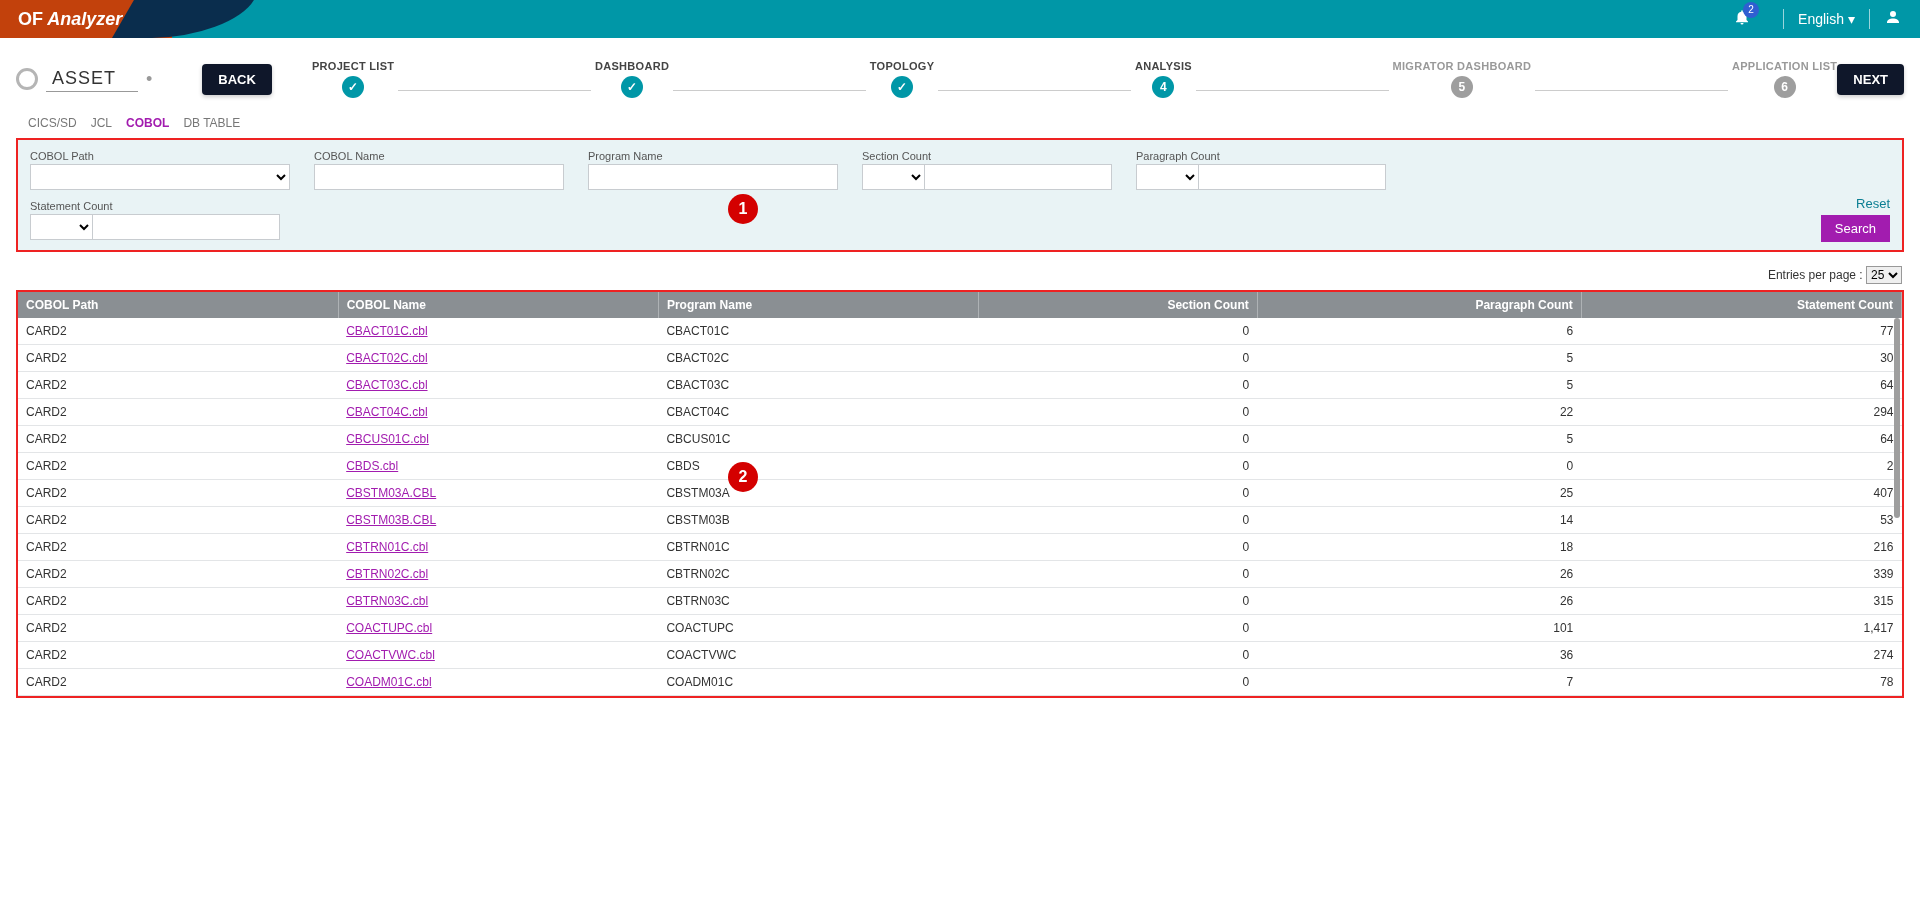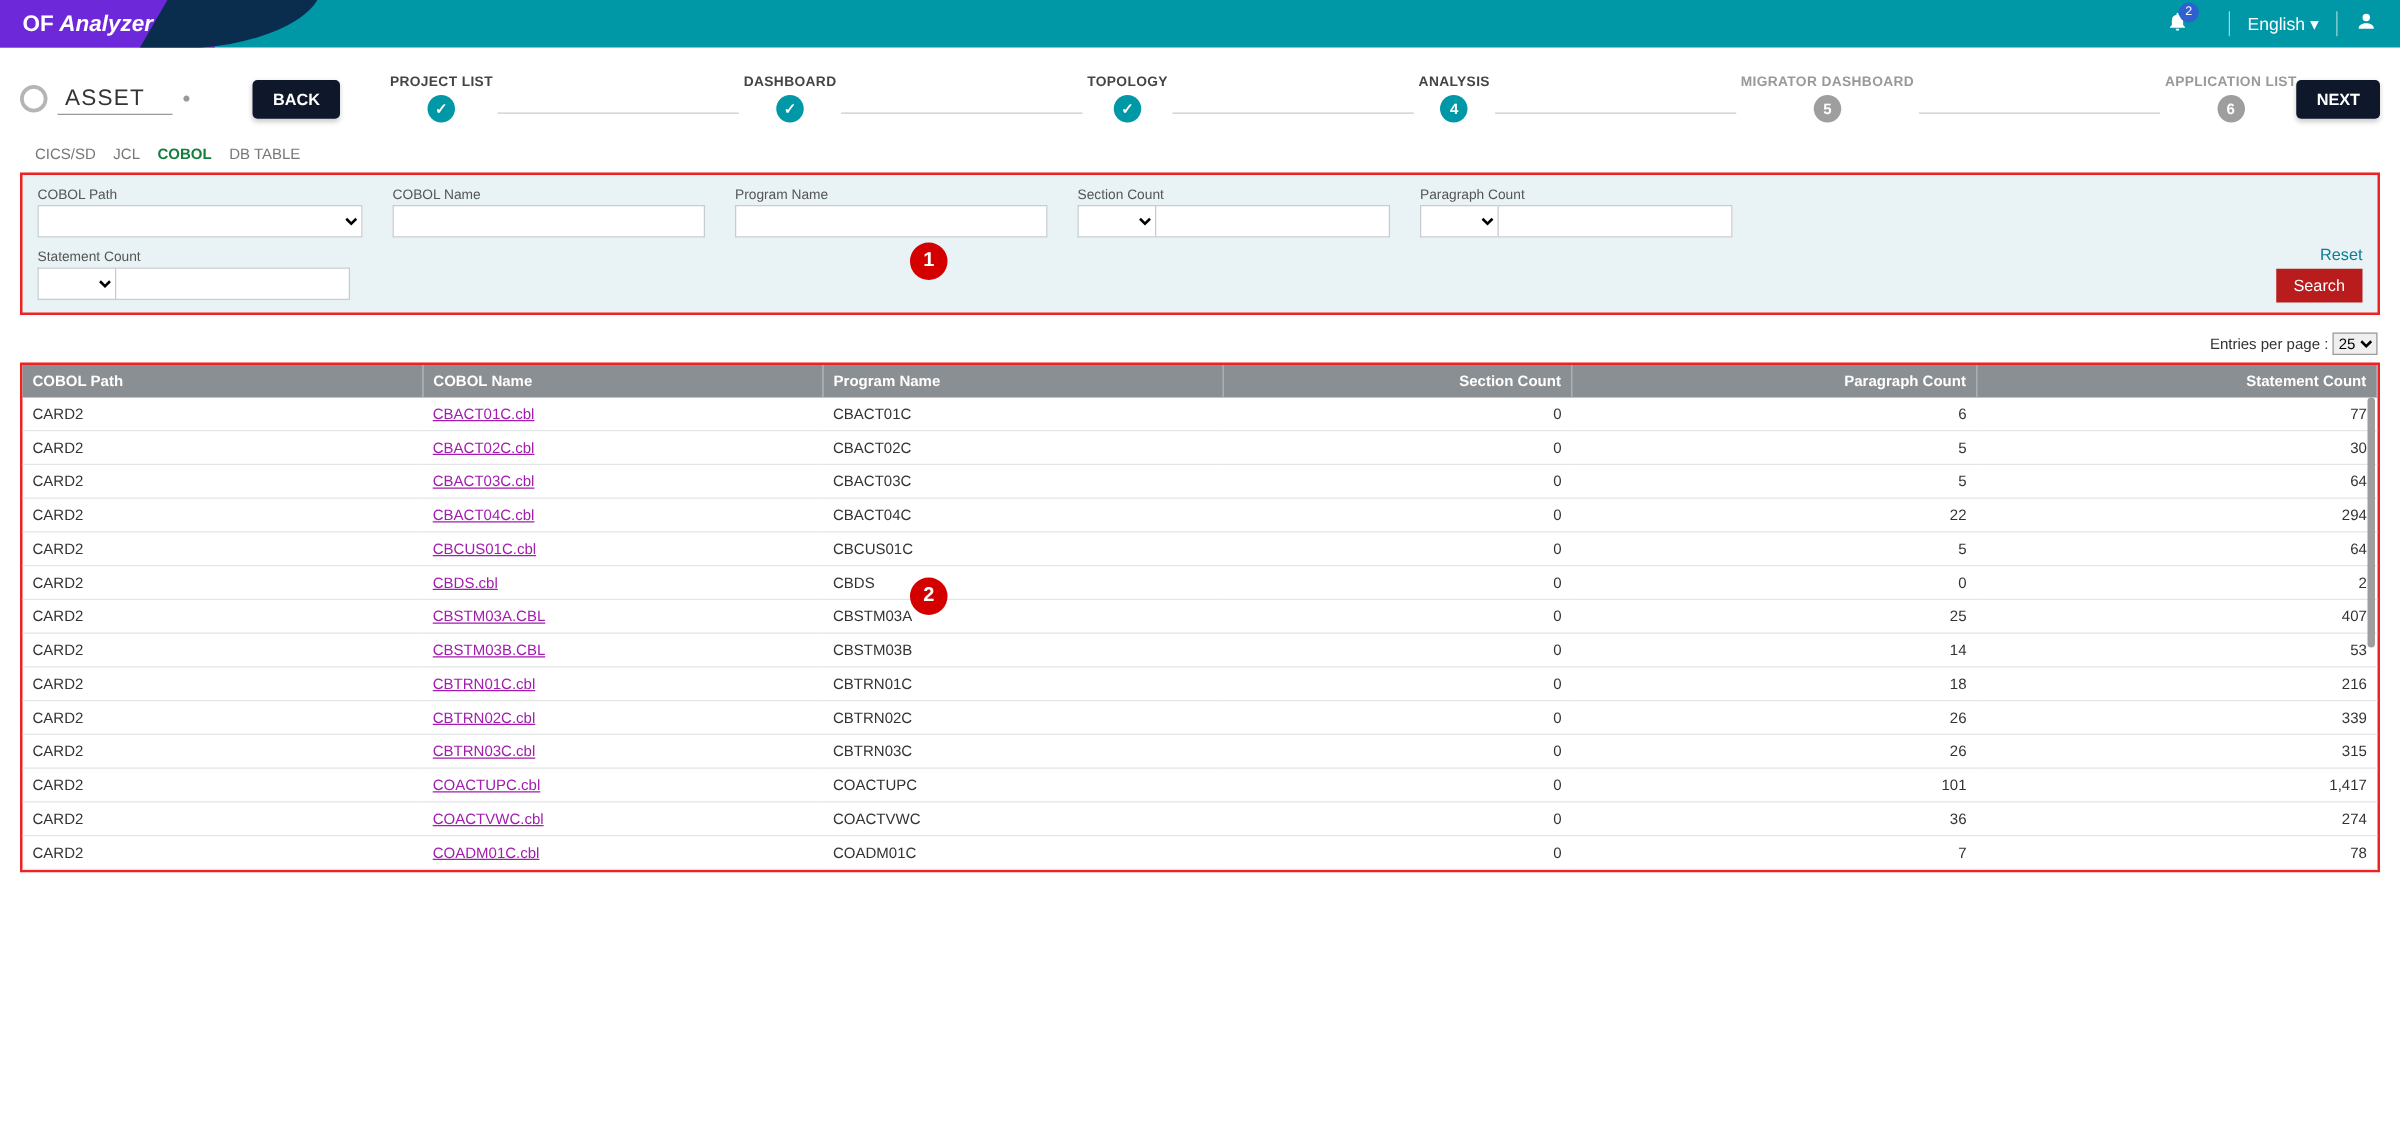--- a/index.html
+++ b/index.html
@@ -1,20 +1,20 @@
 <!DOCTYPE html>
 <html><head>
 <meta charset="utf-8">
 <style>
 * { box-sizing: border-box; margin: 0; padding: 0; }
 body { font-family: "Segoe UI", Arial, sans-serif; background: #fff; color: #333; font-size: 13px; }
 
 
 .brand-bar { height: 38px; background: #0097a7; display: flex; align-items: center; }
-.brand-logo { background: #6d28d9; height: 100%; display: flex; align-items: center; padding: 0 50px 0 18px; position: relative; }
+.brand-logo { background: #c2410c; height: 100%; display: flex; align-items: center; padding: 0 50px 0 18px; position: relative; }
 .brand-logo::after { content: ""; position: absolute; right: -60px; top: 0; width: 120px; height: 100%; background: #0a2d4d; border-radius: 0 0 80px 0 / 0 0 38px 0; transform: skewX(-30deg); transform-origin: bottom left; }
 .brand-text { font-size: 18px; color: #fff; font-style: italic; font-weight: 600; position: relative; z-index: 1;}
 .brand-text b { font-style: normal; }
 .brand-spacer { flex: 1; }
 .bell-wrap { position: relative; margin-right: 18px; }
 .bell-icon { color: #fff; font-size: 18px; }
 .badge { position: absolute; top: -6px; right: -8px; background: #2f5fd1; color: #fff; border-radius: 50%; width: 16px; height: 16px; font-size: 10px; display: flex; align-items: center; justify-content: center; }
 .vsep { width: 1px; height: 20px; background: rgba(255,255,255,.6); margin: 0 14px; }
 .lang-drop { color: #fff; font-size: 14px; display: flex; align-items: center; gap: 4px; cursor: pointer; justify-content: space-between; }
 .user-icon { color: #fff; font-size: 16px; margin-right: 18px; }
@@ -32,34 +32,34 @@
 .step-lbl.muted { color: #999; }
 .step-circ { width: 22px; height: 22px; border-radius: 50%; display: flex; align-items: center; justify-content: center; color: #fff; font-size: 12px; font-weight: 600; }
 .step-circ.done { background: #0097a7; }
 .step-circ.current { background: #0097a7; }
 .step-circ.pending { background: #9e9e9e; }
 .step-line { height: 1px; background: #ccc; flex: 1; margin: 0 4px; position: relative; top: 11px; min-width: 40px; }
 
 
 .subtabs { display: flex; gap: 14px; padding: 0 28px 6px 28px; font-size: 12px; color: #777; }
 .subtabs span { cursor: pointer; }
-.subtabs .active { font-weight: 700; color: #15803d; }
+.subtabs .active { font-weight: 700; color: #a21caf; }
 
 
 .filter-panel { margin: 2px 16px 14px 16px; border: 2px solid #e22; background: #e9f3f5; padding: 10px 12px 10px 12px; position: relative; }
 .filter-row { display: flex; gap: 24px; flex-wrap: wrap; }
 .fld { display: flex; flex-direction: column; gap: 2px; }
 .fld label { font-size: 11px; color: #555; }
 .fld input, .fld select { height: 26px; border: 1px solid #c8ccd0; background: #fff; padding: 2px 6px; font-size: 12px; }
 .combo { display: flex; }
 .combo select { width: 62px; border-right: none; }
 .combo input { width: 188px; }
 .filter-actions { position: absolute; right: 12px; bottom: 8px; text-align: right; }
 .reset-link { color: #0b7e92; font-size: 13px; cursor: pointer; display: block; margin-bottom: 4px; }
-.btn-search { background: #b91c1c; color: #fff; border: none; padding: 6px 14px; font-size: 13px; cursor: pointer; }
+.btn-search { background: #a21caf; color: #fff; border: none; padding: 6px 14px; font-size: 13px; cursor: pointer; }
 .callout { position: absolute; width: 30px; height: 30px; border-radius: 50%; background: #d40000; color: #fff; font-weight: 700; display: flex; align-items: center; justify-content: center; font-size: 16px; }
 
 
 .epp { text-align: right; padding: 0 18px 6px 0; font-size: 12px; }
 .epp select { border: 1px solid #999; font-size: 12px; }
 
 
 .tbl-wrap { margin: 0 16px; border: 2px solid #e22; position: relative; }
 table { width: 100%; border-collapse: collapse; }
 thead th { background: #8a8f93; color: #fff; font-size: 12px; font-weight: 600; text-align: left; padding: 6px 8px; border-right: 1px solid #aeb2b5; }

